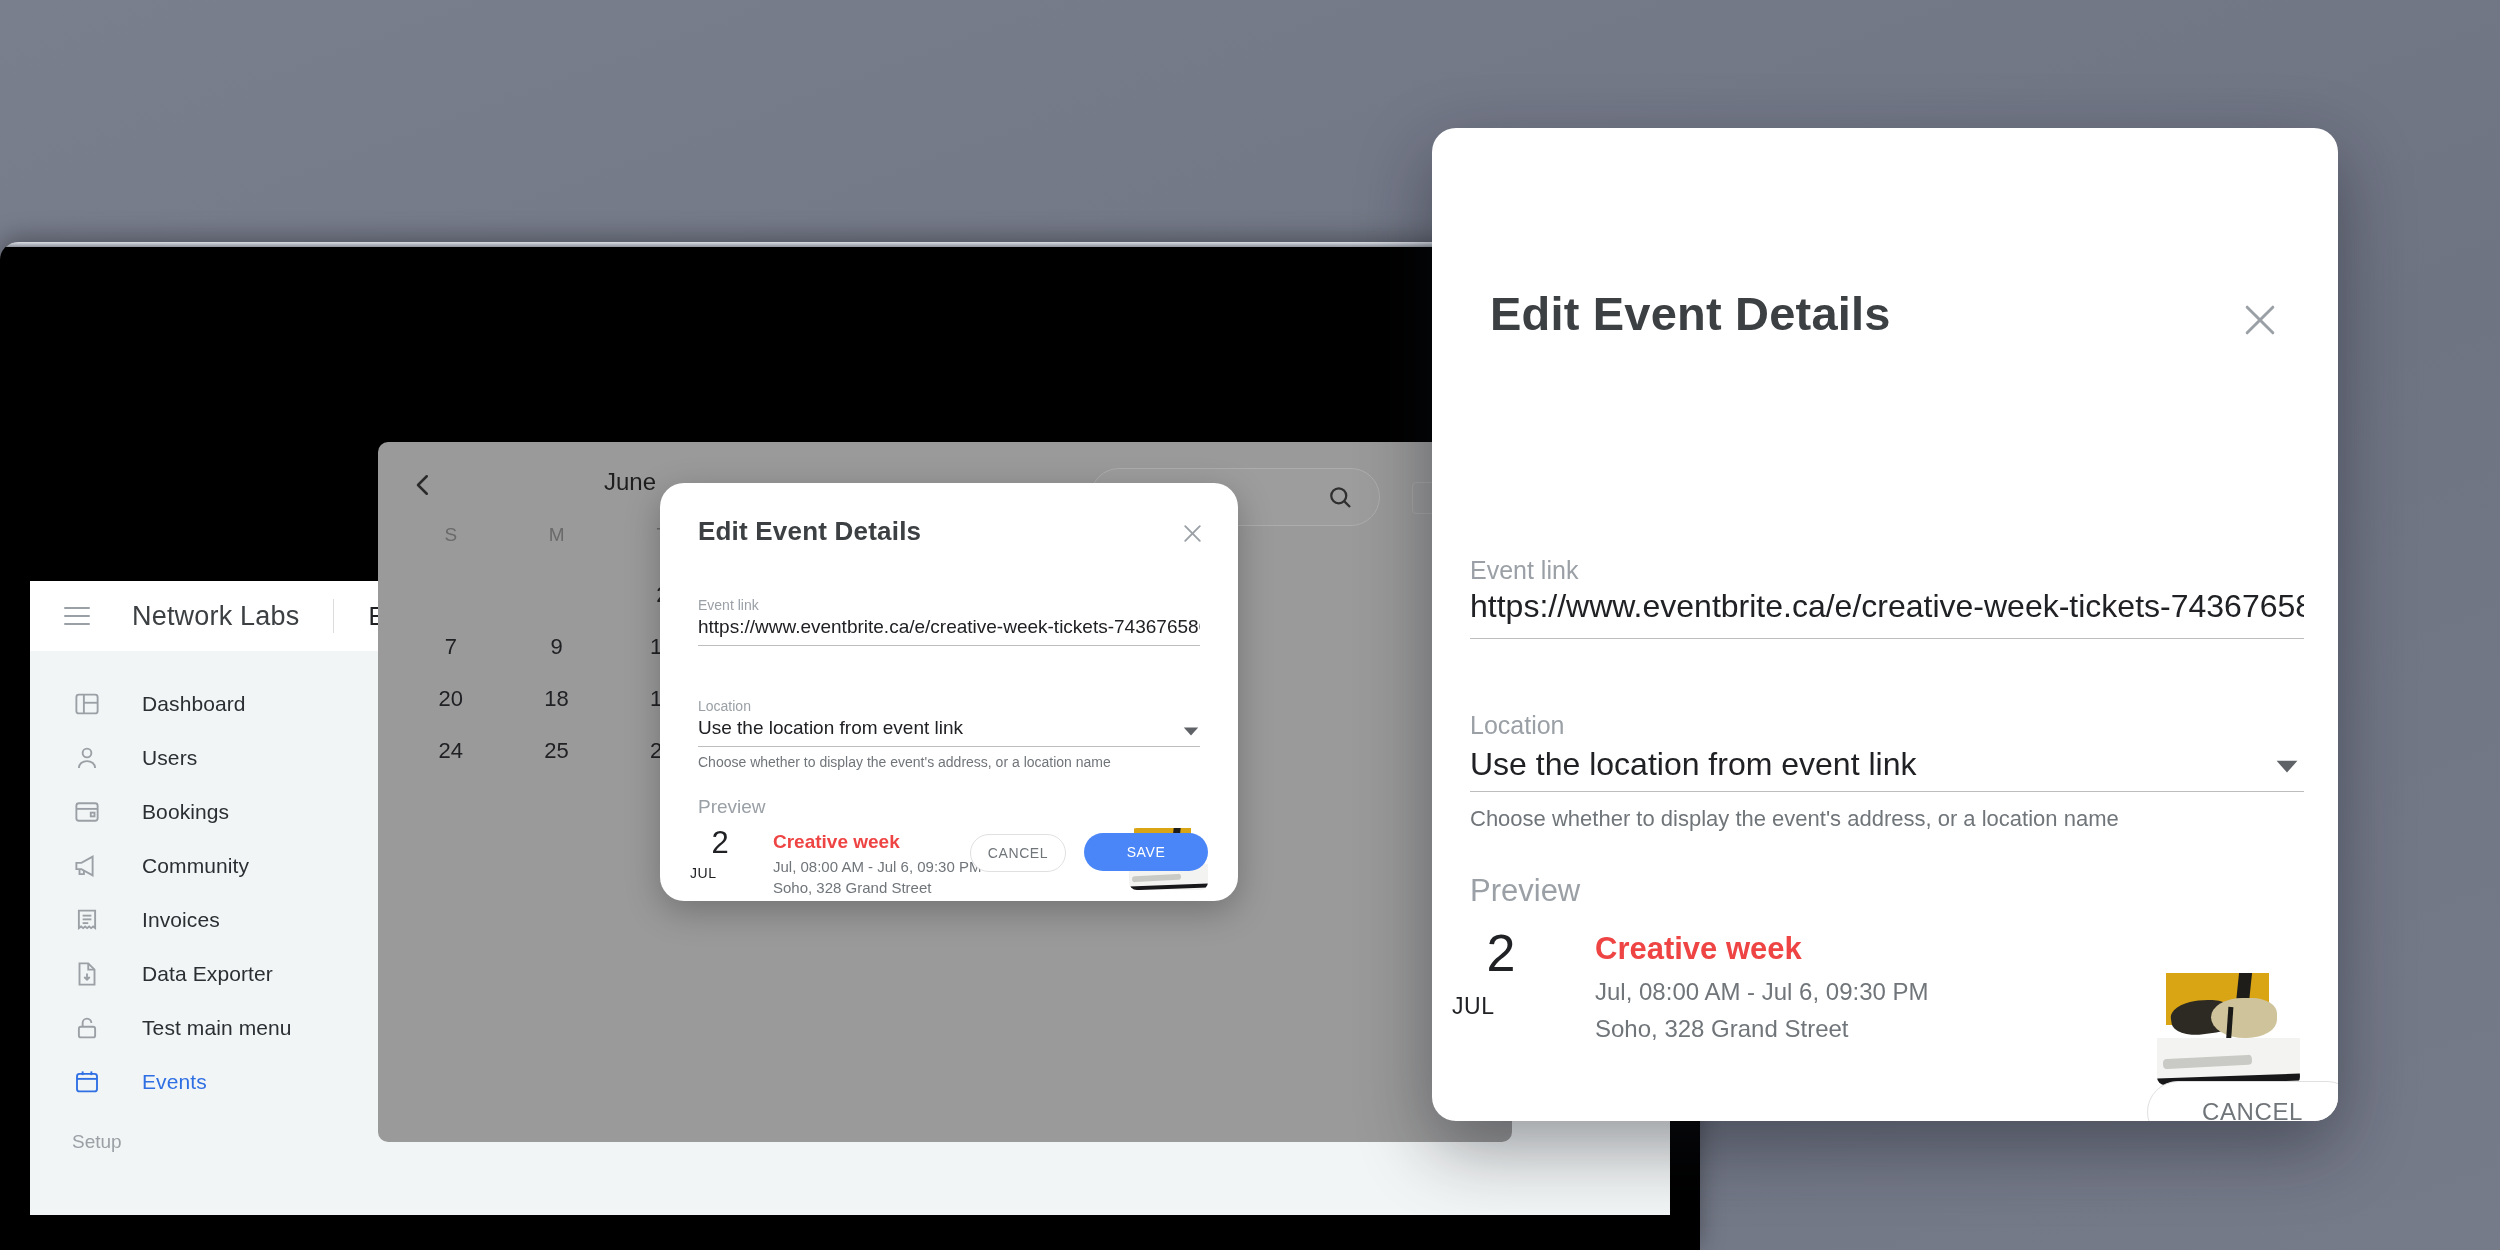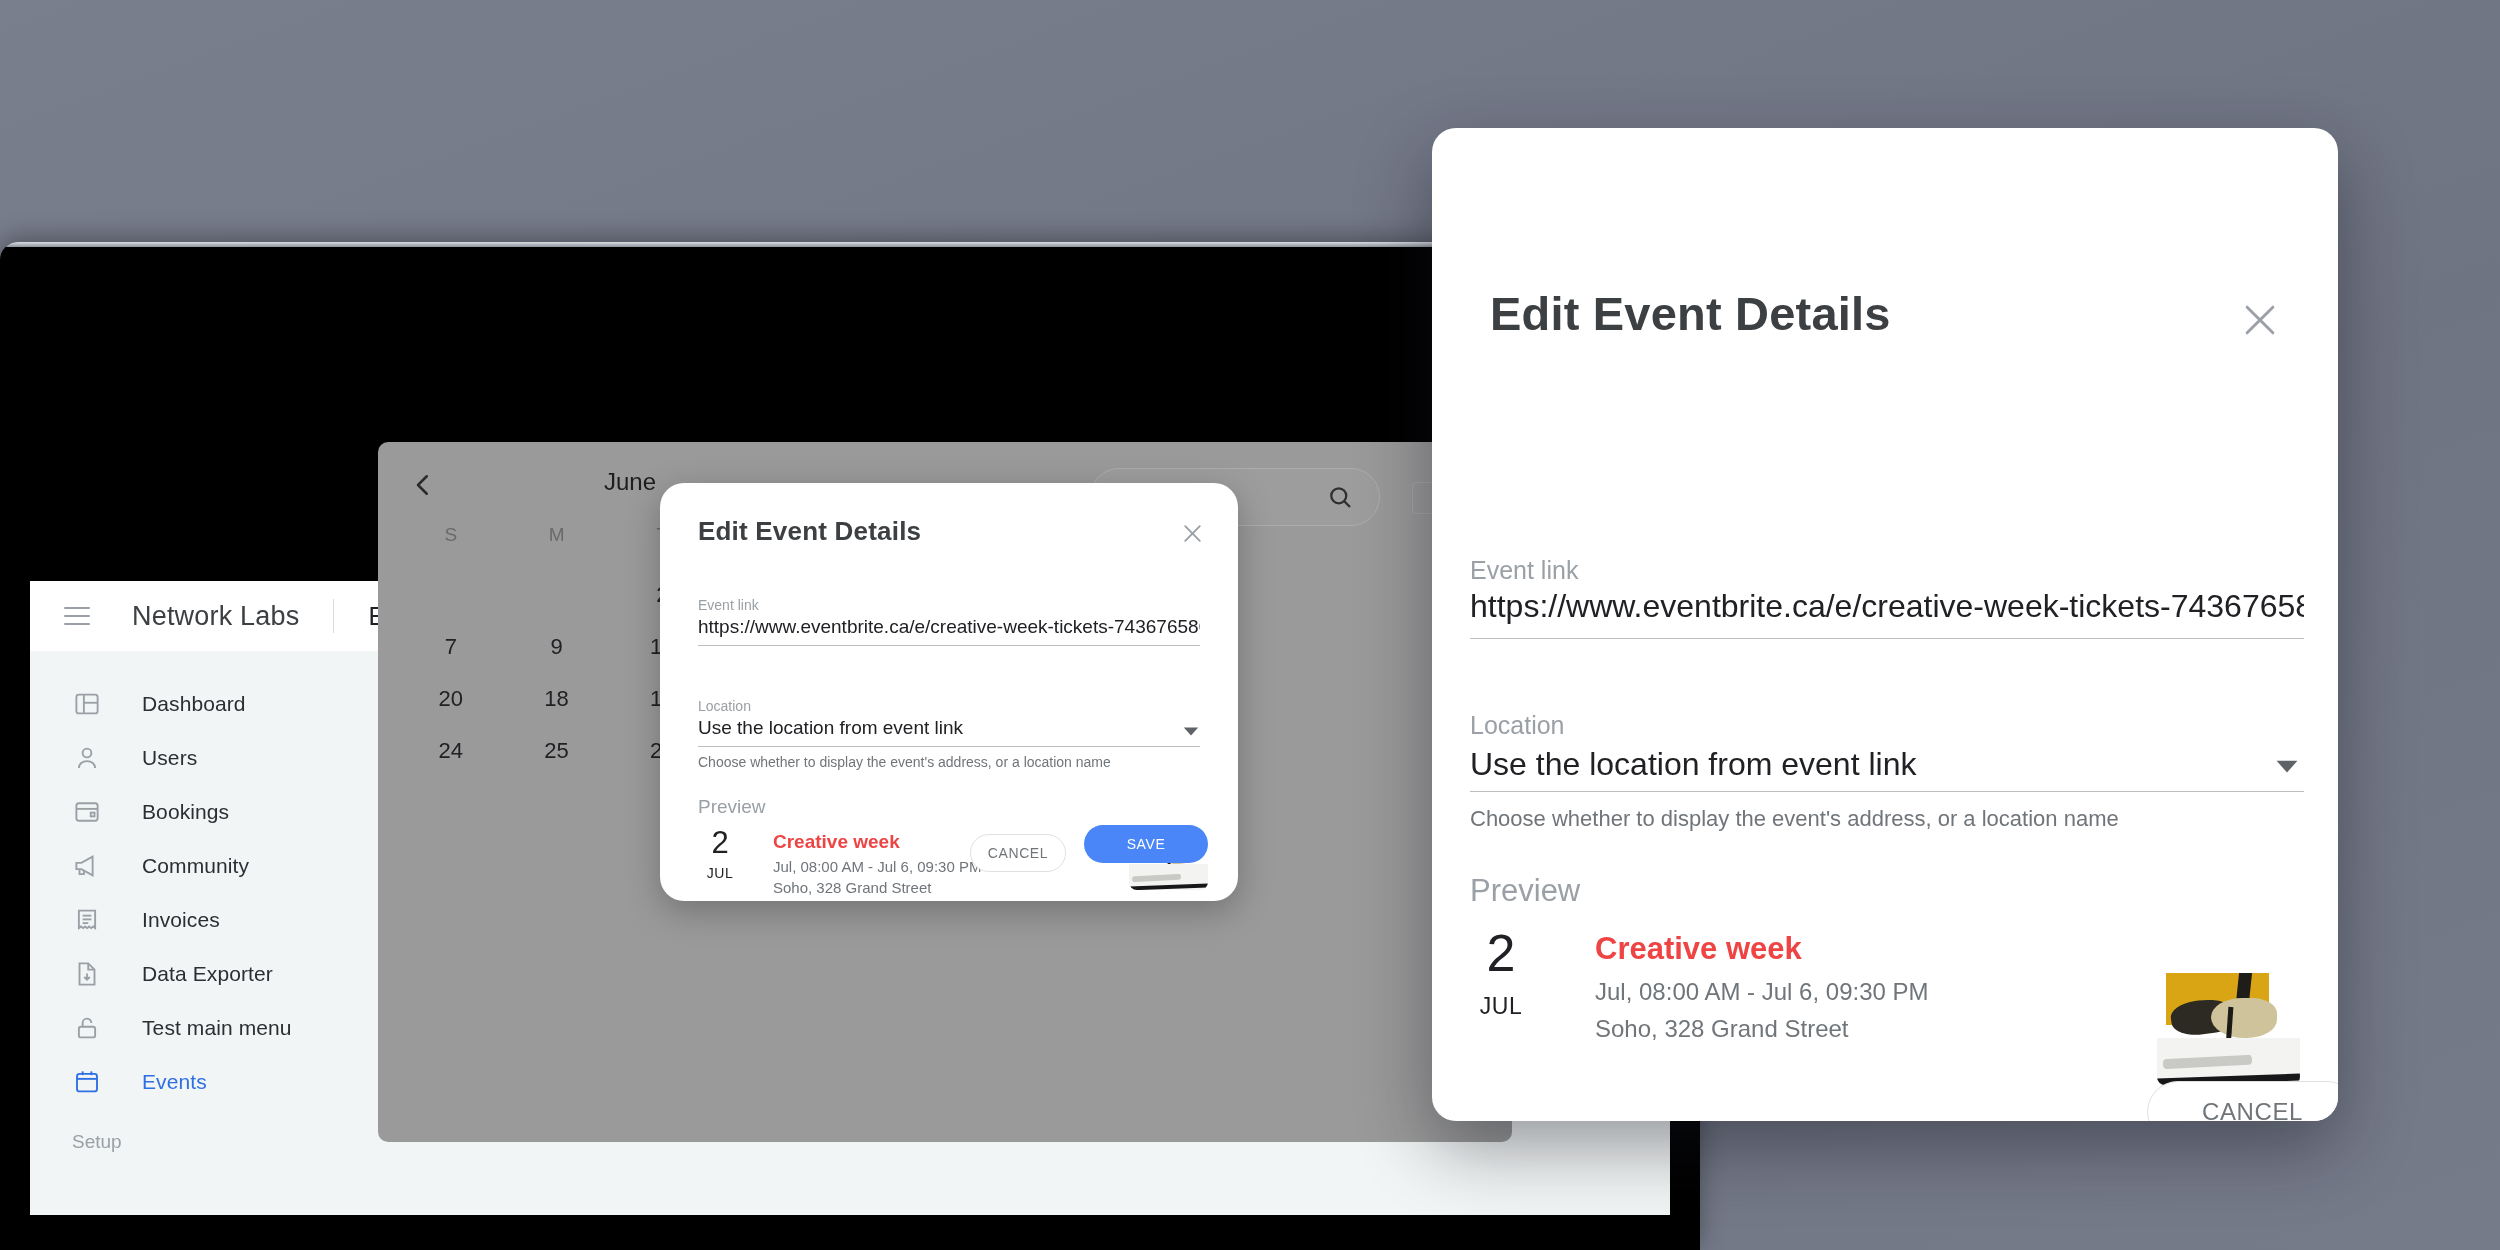--- a/index.html
+++ b/index.html
@@ -115,21 +115,21 @@
   .dialog { position: absolute; background: #fff; border-radius: 24px; overflow: hidden; }
   .dlg-title { color: #3c4043; font-weight: 700; letter-spacing: .2px; }
   .dlg-close { position: absolute; color: #9aa0a6; cursor: pointer; }
   .dlg-close svg { width: 100%; height: 100%; display: block; }
   .field-label { color: #9aa0a6; }
   .field-value { color: #202124; white-space: nowrap; overflow: hidden; }
   .field-line { background: #bdbdbd; }
   .field-help { color: #70757a; }
   .preview-title { color: #9aa0a6; }
   .pv-daynum { color: #202124; font-weight: 400; text-align: center; }
-  .pv-daymon { color: #202124; text-align: center; letter-spacing: .6px; }
+  .pv-daymon { color: #202124; text-align: left; letter-spacing: .6px; }
   .pv-name { color: #ef4444; font-weight: 700; }
   .pv-meta { color: #70757a; }
   .pv-thumb {
     border-radius: 8px; overflow: hidden; position: relative;
     background: #ffffff;
   }
   .pv-thumb .ph-yellow {
     position: absolute; left: 6%; top: 0; width: 72%; height: 46%;
     background: #d9a514;
   }
@@ -190,21 +190,21 @@
   #dialog-small .f-loc-line { position: absolute; left: 38px; top: 263px; width: 502px; height: 1px; }
   #dialog-small .f-loc-help { position: absolute; left: 38px; top: 271px; font-size: 14px; }
   #dialog-small .preview-title { position: absolute; left: 38px; top: 313px; font-size: 19px; }
   #dialog-small .pv-daynum { position: absolute; left: 30px; top: 342px; width: 60px; font-size: 31px; }
   #dialog-small .pv-daymon { position: absolute; left: 30px; top: 382px; width: 60px; font-size: 14px; }
   #dialog-small .pv-name { position: absolute; left: 113px; top: 348px; font-size: 19px; }
   #dialog-small .pv-time { position: absolute; left: 113px; top: 375px; font-size: 15px; }
   #dialog-small .pv-place { position: absolute; left: 113px; top: 396px; font-size: 15px; }
   #dialog-small .pv-thumb { position: absolute; right: 30px; top: 345px; width: 79px; height: 62px; }
   #dialog-small .btn-cancel { position: absolute; left: 310px; top: 351px; width: 96px; height: 38px; font-size: 14px; }
-  #dialog-small .btn-save { position: absolute; left: 424px; top: 342px; width: 124px; height: 38px; font-size: 14px; }
+  #dialog-small .btn-save { position: absolute; left: 424px; top: 350px; width: 124px; height: 38px; font-size: 14px; }
 
   
   #dialog-large {
     left: 1432px; top: 128px; width: 906px; height: 993px;
     box-shadow: 0 26px 72px rgba(20,22,30,.42);
   }
   #dialog-large .dlg-title { position: absolute; left: 58px; top: 158px; font-size: 47px; }
   #dialog-large .dlg-close { right: 56px; top: 170px; width: 44px; height: 44px; }
   #dialog-large .f-link-label { position: absolute; left: 38px; top: 178px; font-size: 25px; }
   #dialog-large .f-link-value { position: absolute; left: 38px; top: 210px; width: 834px; font-size: 32px; }

